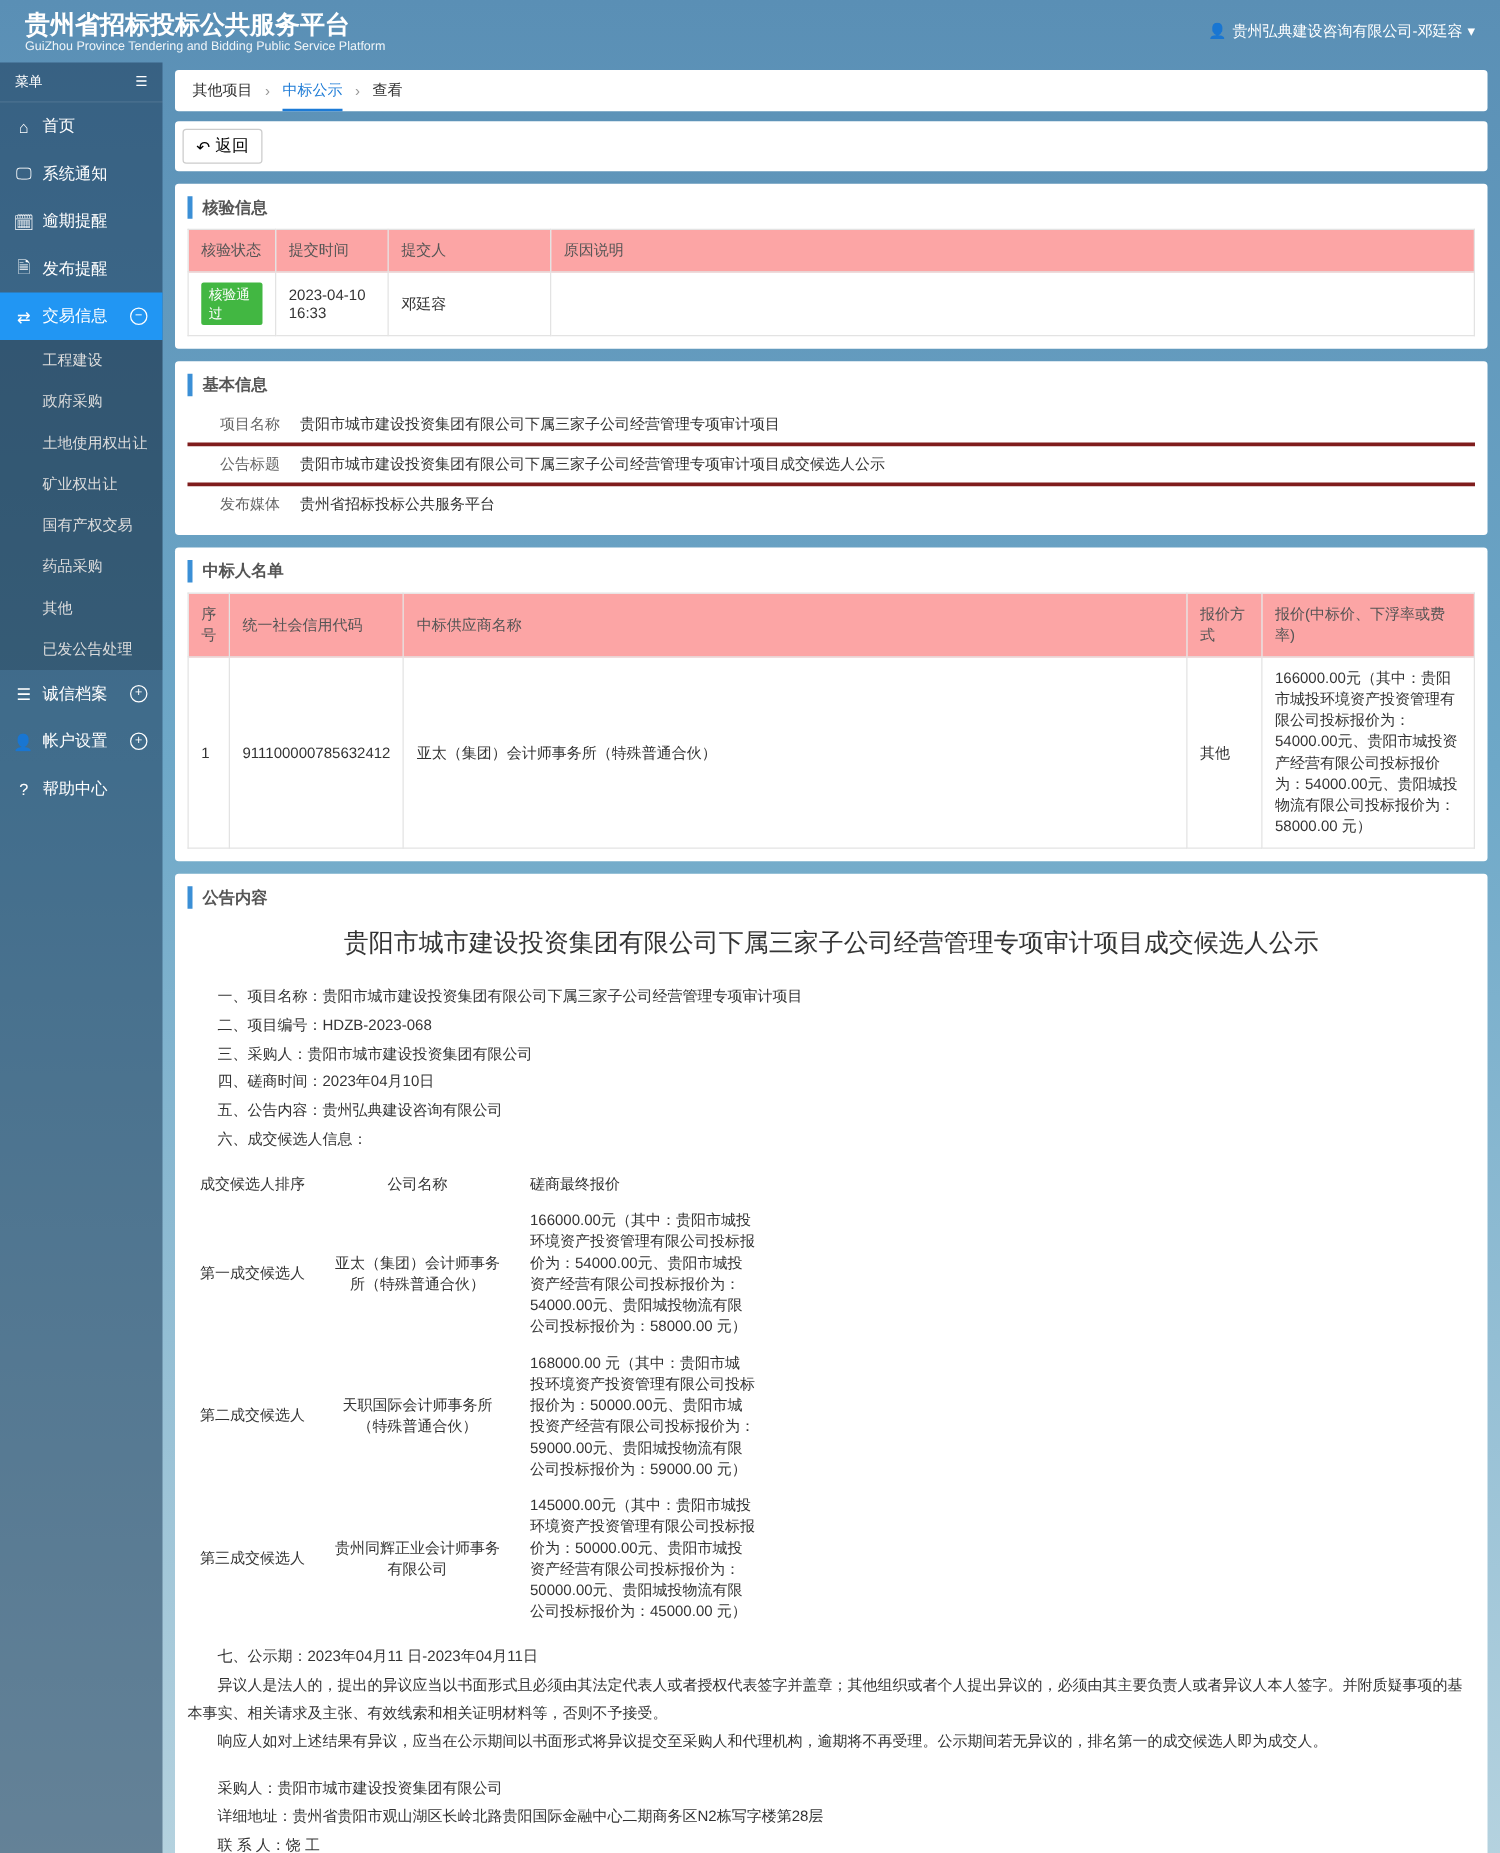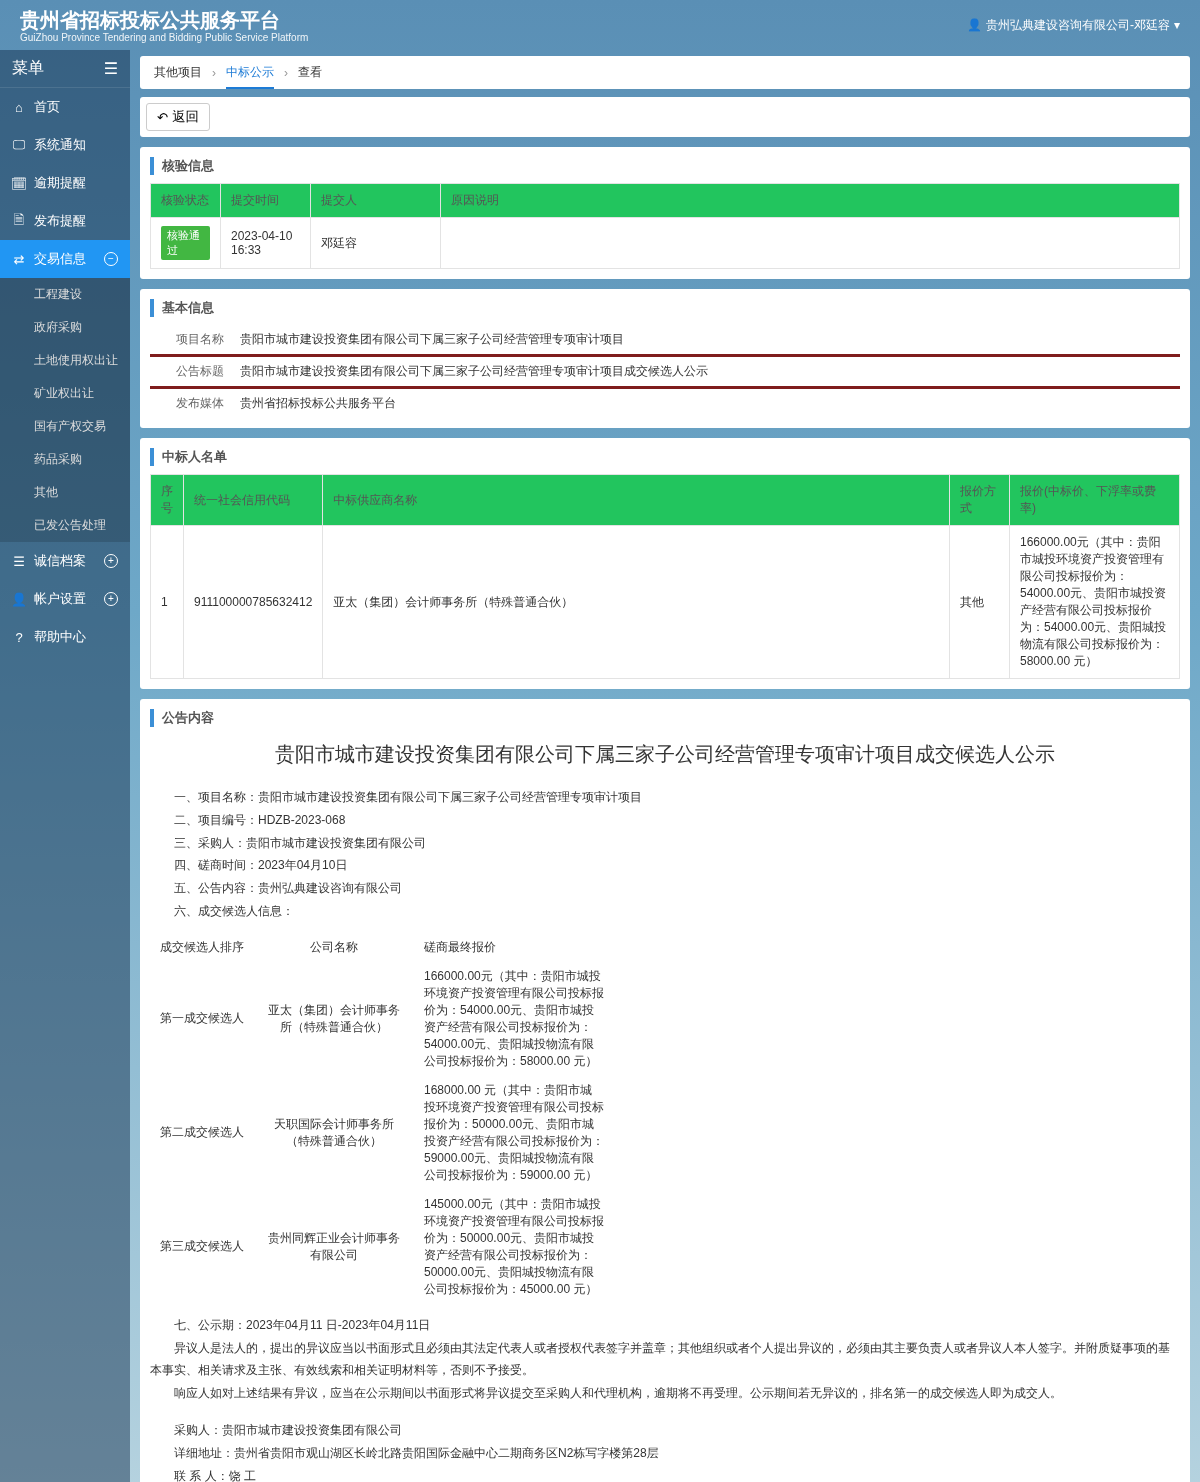--- a/index.html
+++ b/index.html
@@ -4,39 +4,39 @@
 <style>
 * { box-sizing: border-box; margin: 0; padding: 0; }
 body { font-family: "Microsoft YaHei", sans-serif; font-size: 12px; color: #333; background: linear-gradient(to bottom, #5a8fb5 0%, #6ea8c8 40%, #b8d4e0 100%); min-height: 100vh; }
 .header { height: 50px; background: transparent; display: flex; align-items: center; padding: 0 20px; justify-content: space-between; }
 .header-left { display: flex; flex-direction: column; color: #fff; }
 .header-title { font-size: 20px; font-weight: bold; line-height: 1.2; }
 .header-sub { font-size: 10px; opacity: 0.9; }
 .header-right { color: #fff; font-size: 12px; display: flex; align-items: center; gap: 4px; }
 .main-wrap { display: flex; }
 .sidebar { width: 130px; background: rgba(20, 50, 80, 0.5); min-height: calc(100vh - 50px); }
-.menu-header { display: flex; justify-content: space-between; align-items: center; padding: 8px 12px; color: #fff; font-size: 16px; border-bottom: 1px solid rgba(255,255,255,0.1); }
+.menu-header { display: flex; justify-content: space-between; align-items: center; padding: 8px 12px; color: #fff; font-size: 11px; border-bottom: 1px solid rgba(255,255,255,0.1); }
 .menu-item { display: flex; align-items: center; gap: 8px; padding: 10px 12px; color: #fff; cursor: pointer; font-size: 13px; }
 .menu-item.active { background: #2196f3; }
 .menu-item .chev { margin-left: auto; font-size: 10px; }
 .submenu { background: rgba(0,0,0,0.15); }
 .submenu-item { padding: 8px 12px 8px 34px; color: #ddd; cursor: pointer; font-size: 12px; }
 .icon { width: 14px; height: 14px; display: inline-flex; align-items: center; justify-content: center; }
 .expand-dot { width: 14px; height: 14px; border-radius: 50%; border: 1px solid #fff; display: inline-flex; align-items: center; justify-content: center; font-size: 10px; line-height: 1; }
 .content { flex: 1; padding: 6px 10px 20px 10px; }
 .breadcrumb { background: #fff; border-radius: 3px; padding: 8px 14px; margin-bottom: 8px; display: flex; align-items: center; gap: 10px; }
 .breadcrumb span { color: #333; }
 .breadcrumb .sep { color: #999; }
 .breadcrumb .active-crumb { color: #1d7bd6; border-bottom: 2px solid #1d7bd6; padding-bottom: 6px; margin-bottom: -8px; }
 .back-btn { display: inline-flex; align-items: center; gap: 4px; border: 1px solid #ccc; border-radius: 3px; padding: 4px 10px; background: #fff; margin-bottom: 8px; cursor: pointer; }
 .panel { background: #fff; border-radius: 3px; padding: 10px; margin-bottom: 10px; }
 .panel-title { border-left: 4px solid #3b8fd6; padding-left: 8px; font-weight: bold; margin-bottom: 8px; font-size: 13px; color: #555; }
 table { width: 100%; border-collapse: collapse; }
 th, td { border: 1px solid #e3e3e3; padding: 8px 10px; text-align: left; font-size: 12px; }
-th { background: #22c55e; font-weight: normal; color: #555; }
+th { background: #fca5a5; font-weight: normal; color: #555; }
 .badge-pass { background: #42b742; color: #fff; border-radius: 2px; padding: 2px 6px; font-size: 11px; display: inline-block; }
 .info-row { display: flex; border-bottom: 3px solid #7f1d1d; padding: 6px 0; }
 .info-label { width: 90px; text-align: right; color: #666; padding-right: 16px; }
 .info-value { flex: 1; color: #333; }
 .announce-title { text-align: center; font-size: 20px; margin: 14px 0 18px; font-weight: normal; }
 .announce-body p { line-height: 1.9; }
 .announce-body .indent { padding-left: 24px; }
 .cand-table { margin: 10px 0; width: auto; }
 .cand-table td { border: none; padding: 6px 10px; vertical-align: middle; text-align: center; }
 .cand-table td:first-child { text-align: left; white-space: nowrap; }

